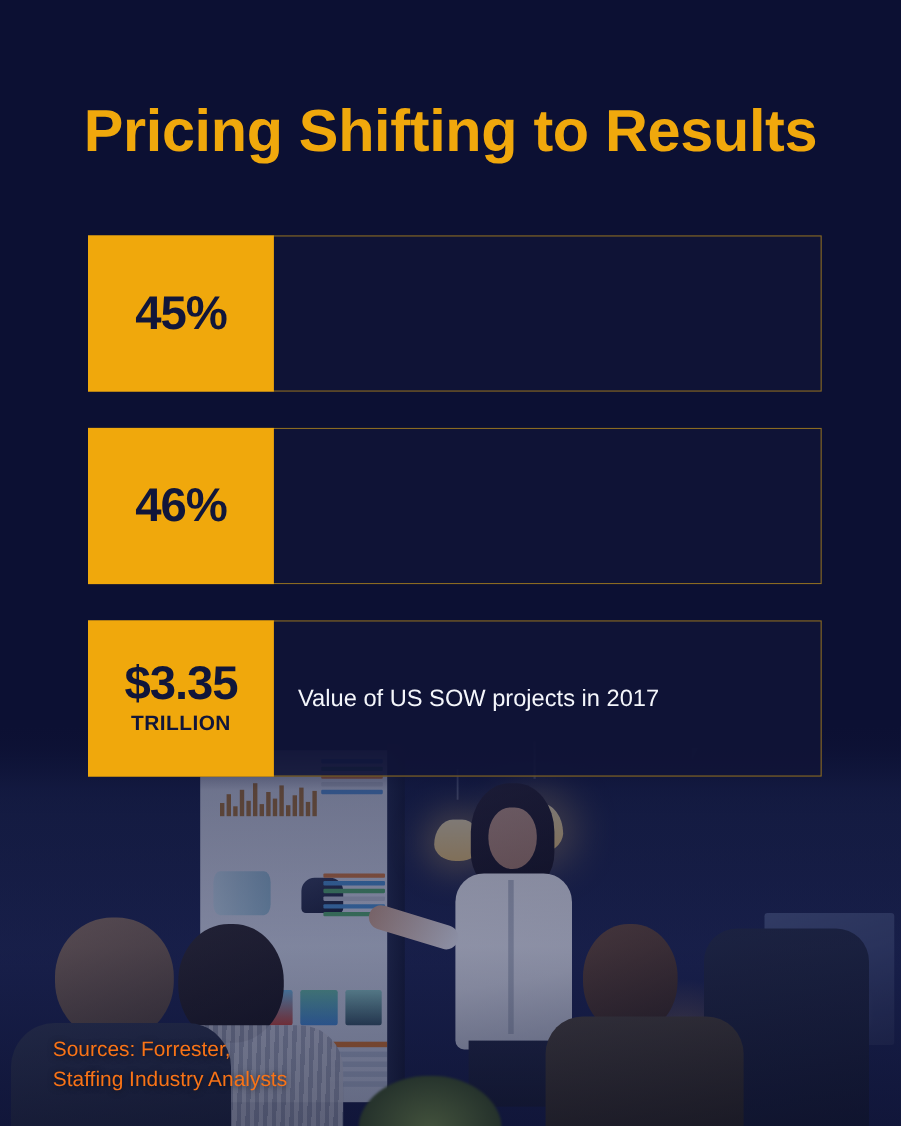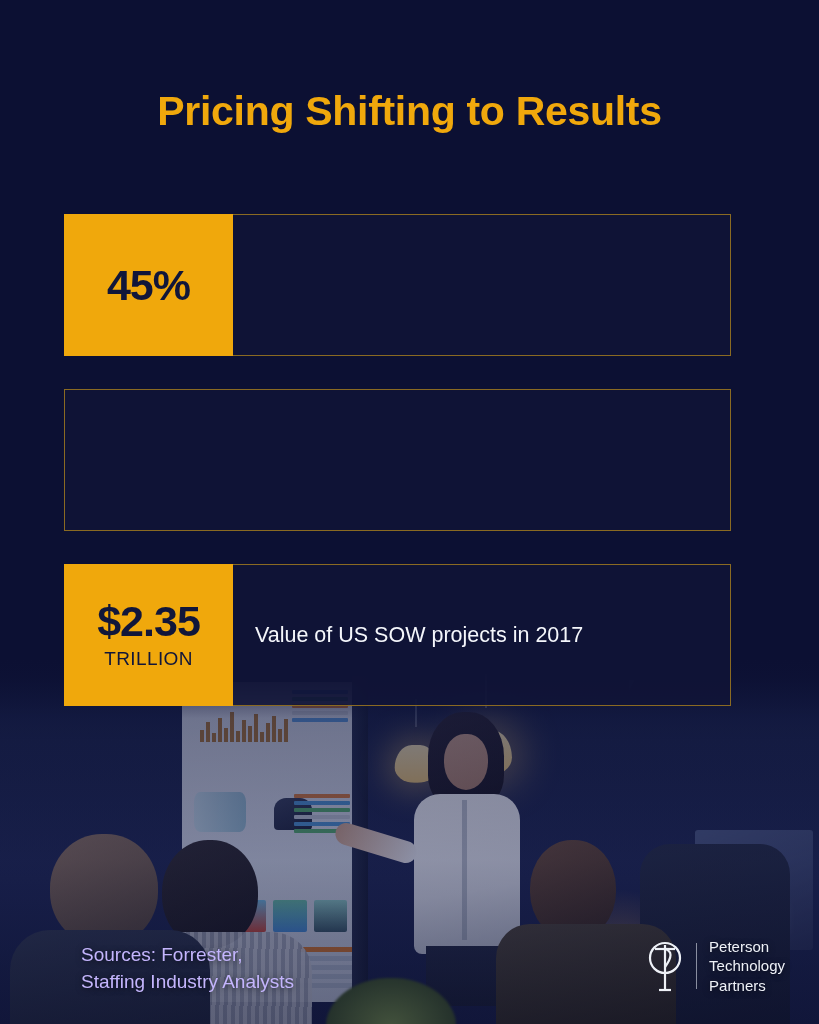--- a/index.html
+++ b/index.html
@@ -159,56 +159,56 @@
   .ph-grade{
     position:absolute;inset:0;
     background:linear-gradient(180deg,#0c1033 0%,rgba(12,16,51,.86) 5%,rgba(14,20,60,.52) 16%,rgba(16,22,64,.42) 55%,rgba(12,16,48,.52) 100%);
   }
 
   
   .title{
     position:absolute;left:0;top:88px;width:819px;
     text-align:center;
     color:#f0a80c;
-    font-size:41px;font-weight:700;letter-spacing:-.3px;
-  }
-
-  
-  .cards{position:absolute;left:64px;top:214px;width:667px;text-align:right;}
+    font-size:54px;font-weight:700;letter-spacing:-.3px;
+  }
+
+  
+  .cards{position:absolute;left:80px;top:214px;width:667px;text-align:right;}
   .card{
     position:relative;display:flex;align-items:stretch;
     margin-bottom:33px;
     border:1px solid #8a6a22;
     background:rgba(16,20,55,.86);
     box-sizing:border-box;
   }
   .card .num{
     flex:0 0 169px;
     background:#f0a80c;
     display:flex;flex-direction:column;
     align-items:center;justify-content:center;
     color:#11163a;
     margin:-1px 0 -1px -1px;
   }
   .card .num .big{font-size:43px;font-weight:700;letter-spacing:-1px;line-height:1;}
-  .card .num .unit{font-size:19px;font-weight:400;letter-spacing:.4px;margin-top:5px;}
+  .card .num .unit{font-size:19px;font-weight:700;letter-spacing:.4px;margin-top:5px;}
   .card .desc{
     flex:1;display:flex;align-items:center;
     padding:0 22px;
     color:#f4f6fb;
     font-size:21.5px;line-height:1.42;font-weight:400;
   }
   .card.h1{height:142px;}
   .card.h2{height:142px;}
   .card.h3{height:142px;}
 
   
   .sources{
-    position:absolute;left:81px;bottom:28px;
-    color:#c4b5fd;font-size:19px;line-height:1.42;
+    position:absolute;left:48px;bottom:28px;
+    color:#f97316;font-size:19px;line-height:1.42;
     text-shadow:0 1px 6px rgba(0,0,0,.6);
     white-space:pre-line;
   }
 
   
   .logo{
     position:absolute;right:34px;bottom:28px;
     display:flex;align-items:center;gap:12px;
     color:#eef1f7;
     text-shadow:0 1px 6px rgba(0,0,0,.55);
@@ -319,42 +319,32 @@
 
   <div class="cards">
 
     <div class="card h1">
       <div class="num">
         <div class="big">45%</div>
       </div>
     </div>
 
     <div class="card h2">
+      <div class="num">
+        <div class="big">46%</div>
+      </div>
     </div>
 
     <div class="card h3">
       <div class="num">
-        <div class="big">$2.35</div>
+        <div class="big">$3.35</div>
         <div class="unit">TRILLION</div>
       </div>
       <div class="desc">Value of US SOW projects in 2017</div>
     </div>
 
   </div>
 
   <div class="sources">Sources: Forrester,
 Staffing Industry Analysts</div>
 
-  <div class="logo">
-    <svg class="mark" viewBox="0 0 38 52">
-      <circle cx="19" cy="18" r="15" fill="none" stroke="#eef1f7" stroke-width="2.2"></circle>
-      <line x1="19" y1="5" x2="19" y2="50" stroke="#eef1f7" stroke-width="2.2"></line>
-      <line x1="9" y1="9" x2="29" y2="9" stroke="#eef1f7" stroke-width="2.2"></line>
-      <path d="M19 9 q11 3 0 18" fill="none" stroke="#eef1f7" stroke-width="2.2"></path>
-      <line x1="13" y1="50" x2="25" y2="50" stroke="#eef1f7" stroke-width="2.2"></line>
-    </svg>
-    <span class="rule"></span>
-    <span class="words">Peterson
-Technology
-Partners</span>
-  </div>
 
 </div>
 
 </body></html>

